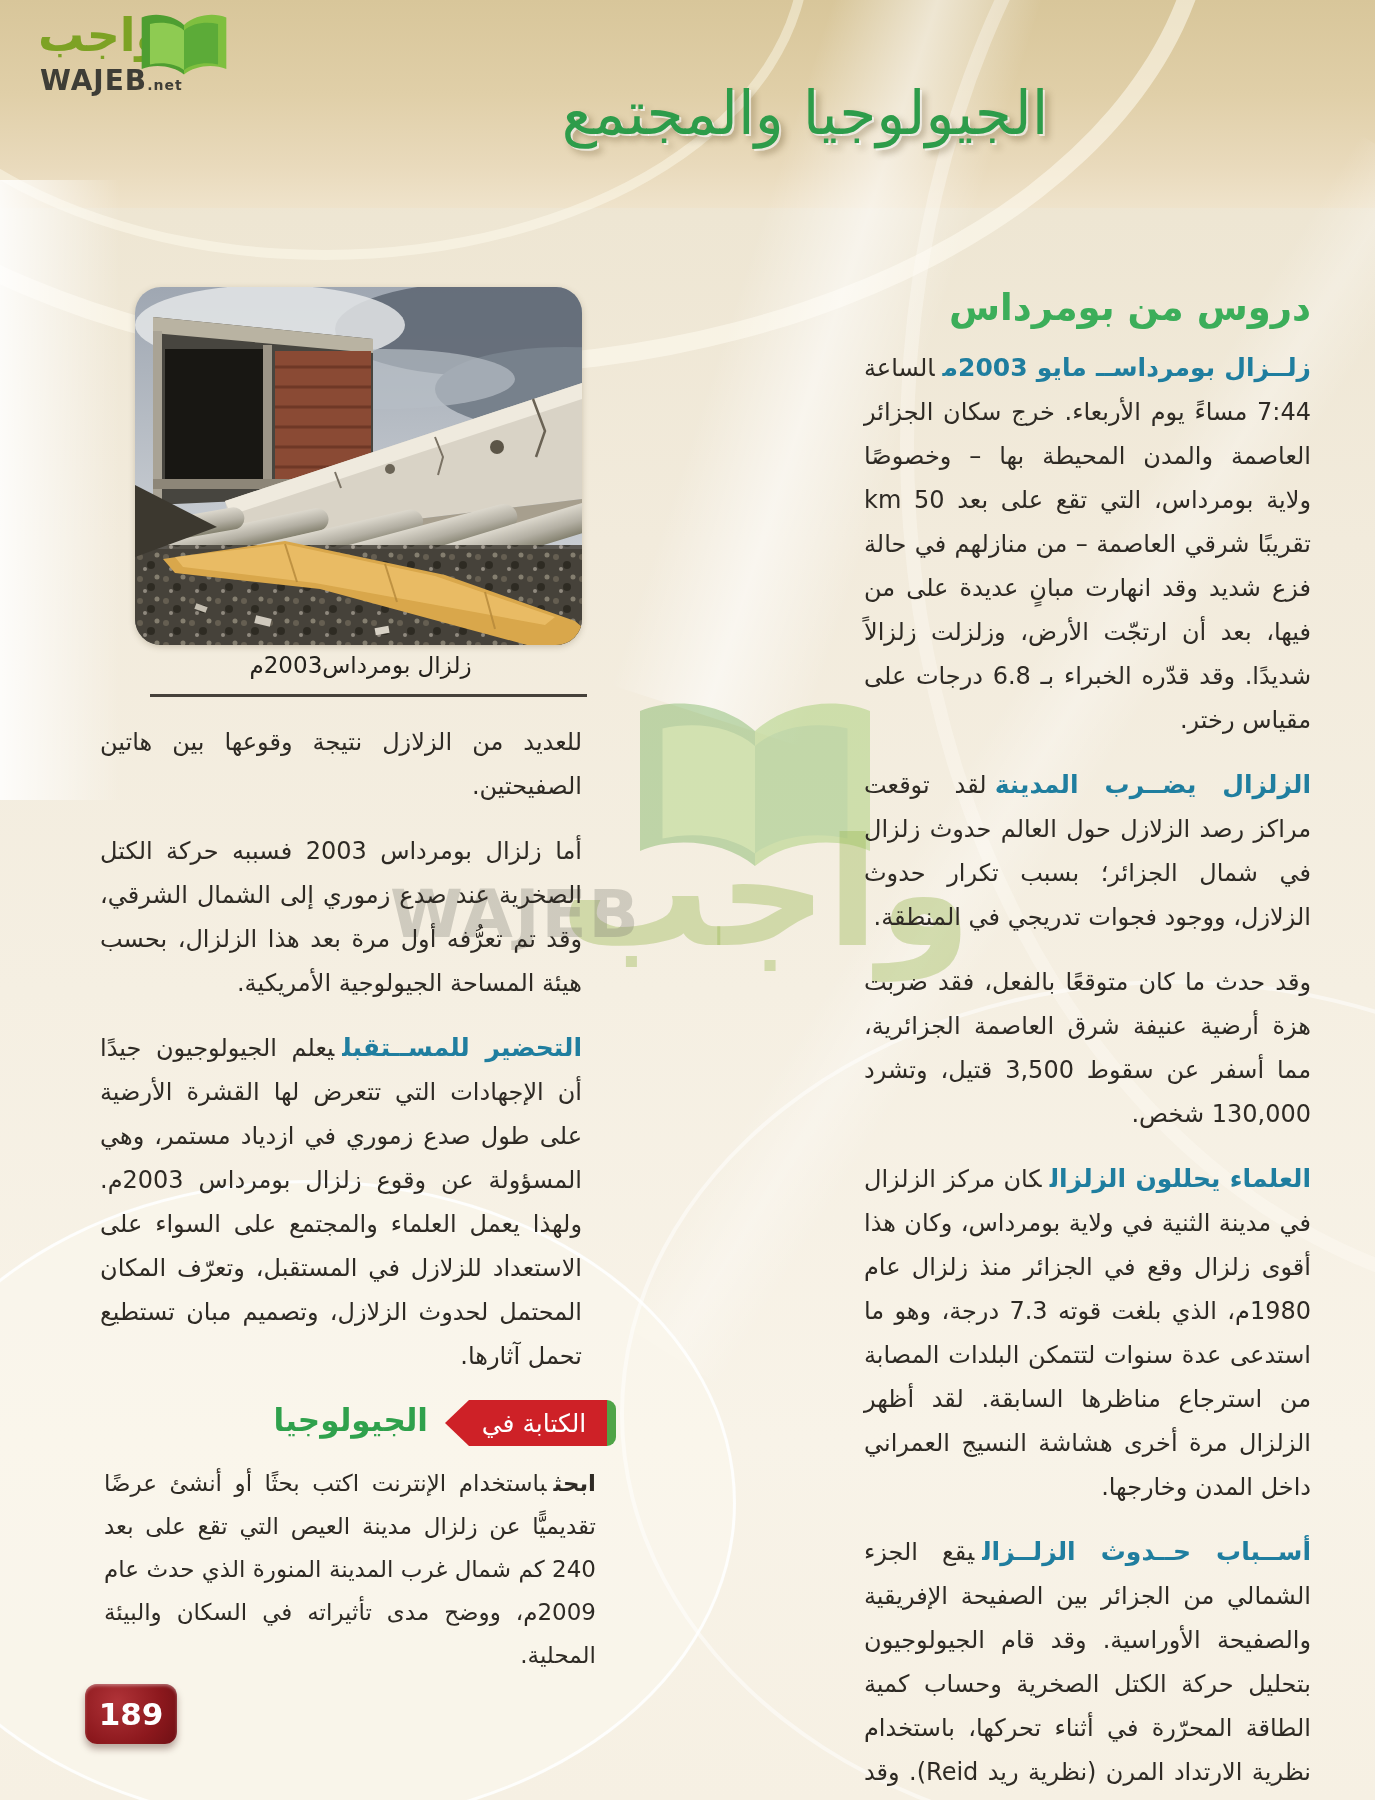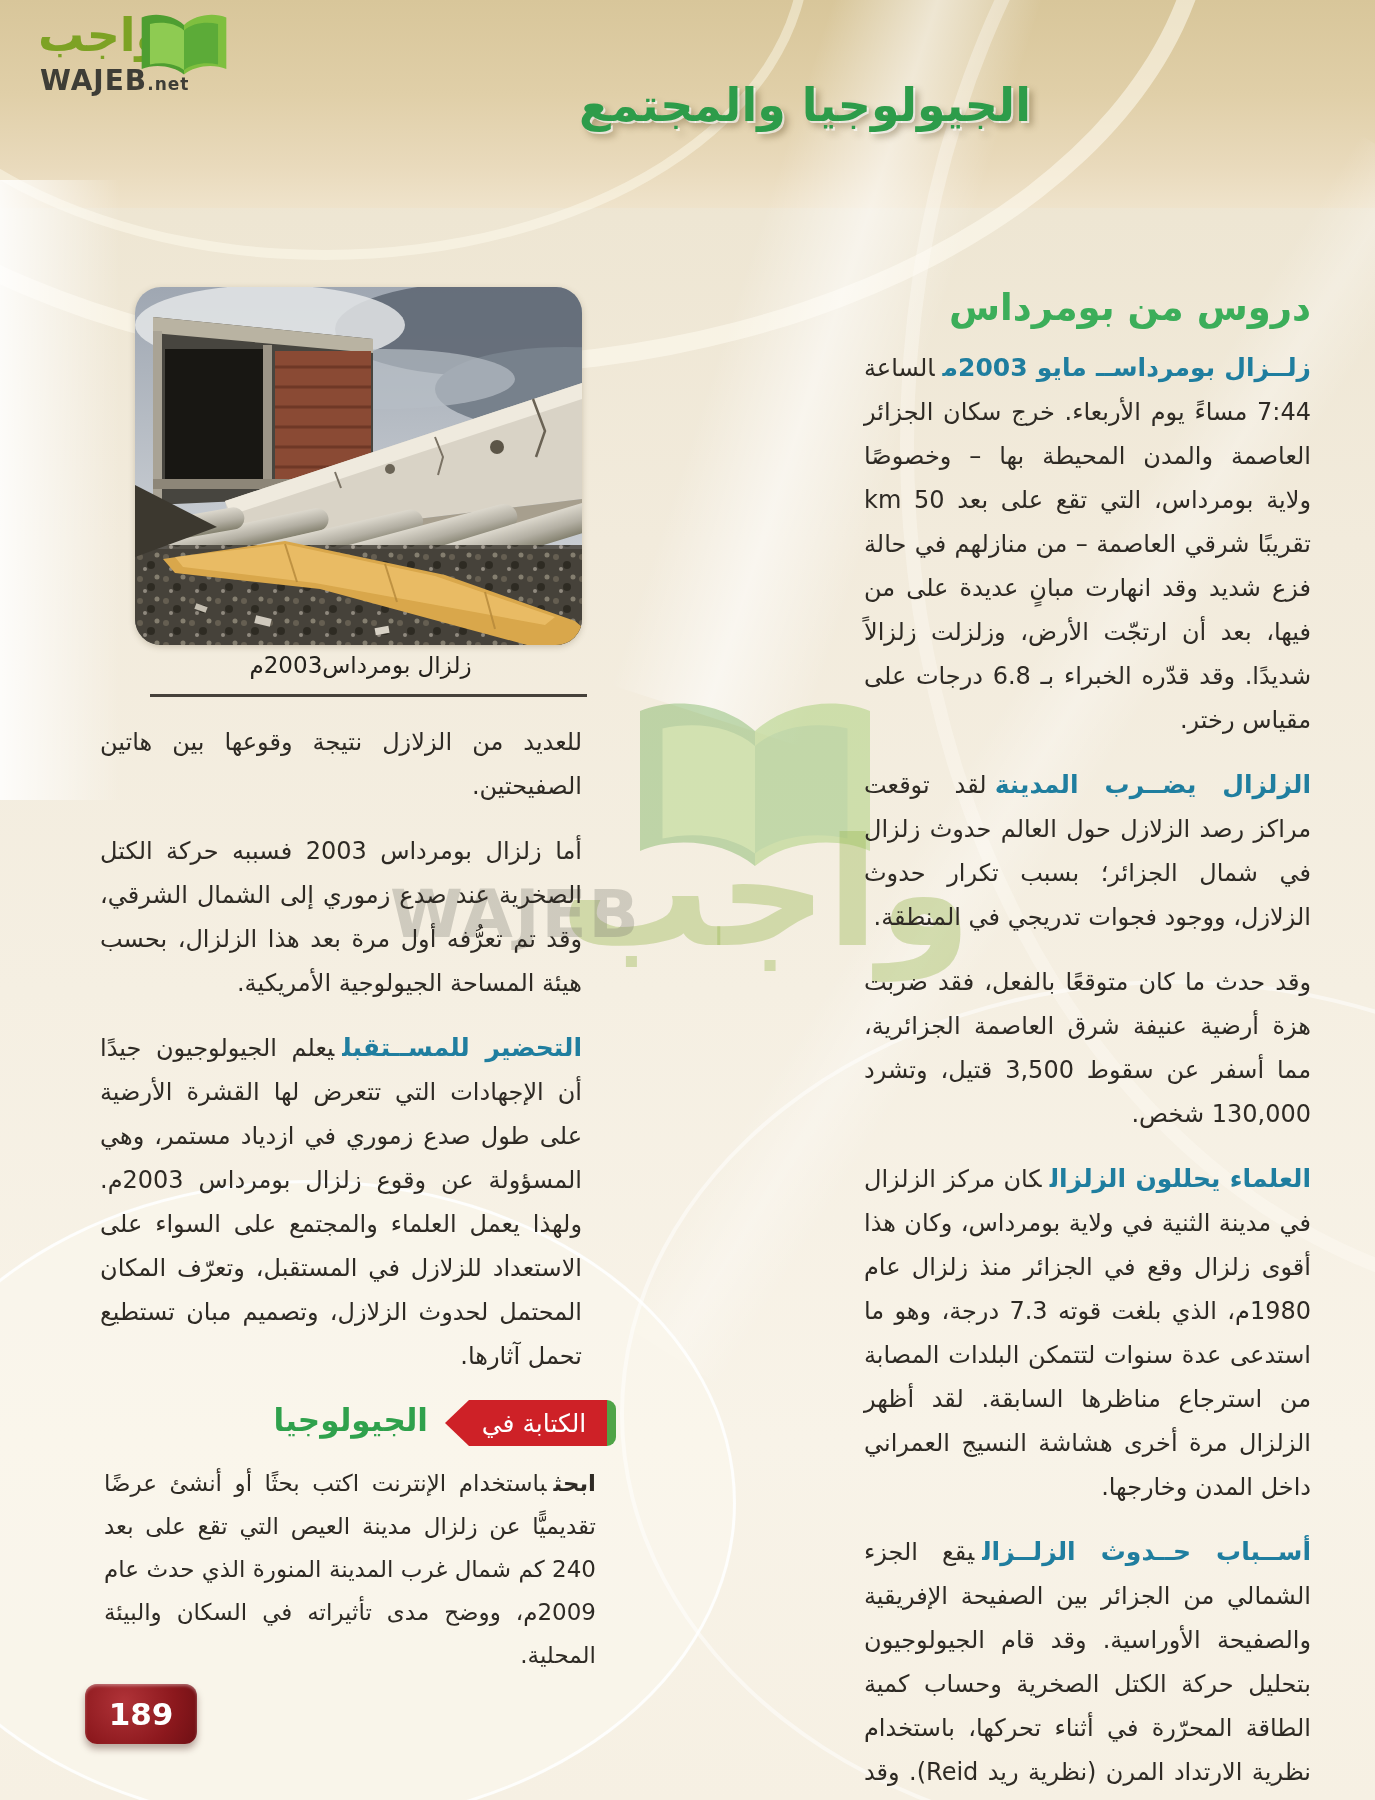--- a/index.html
+++ b/index.html
@@ -20,25 +20,25 @@
   .st1{left:760px;top:-260px;width:200px;height:1000px;transform:rotate(18deg);}
   .st2{left:980px;top:60px;width:120px;height:1400px;transform:rotate(32deg);opacity:.5;}
   .leftglow{position:absolute;left:0;top:180px;width:120px;height:620px;
     background:linear-gradient(90deg,rgba(255,255,255,.85),rgba(255,255,255,0));pointer-events:none;}
   .bigellipse{position:absolute;left:-120px;top:1180px;width:850px;height:640px;border-radius:50%;
     background:rgba(250,246,236,.78);border:3px solid rgba(255,255,255,.85);pointer-events:none;}
   
   .logo{position:absolute;left:10px;top:6px;width:300px;height:100px;}
   .logo .ar{position:absolute;left:28px;top:2px;font-size:46px;font-weight:bold;color:#7da224;}
   .logo .latin{position:absolute;left:30px;top:58px;font-size:28px;font-weight:bold;color:#3e3d36;letter-spacing:1px;}
-  .logo .suffix{font-size:17px;font-weight:bold;color:#3e3d36;}
+  .logo .suffix{font-size:14px;font-weight:bold;color:#3e3d36;}
   .logo svg{position:absolute;left:128px;top:2px;}
   
   .page-title{position:absolute;right:190px;top:78px;width:760px;text-align:center;
-    font-size:46px;font-weight:bold;color:#2d9c4a;direction:rtl;
+    font-size:60px;font-weight:normal;color:#2d9c4a;direction:rtl;
     text-shadow:2px 2px 0 rgba(255,255,255,.65), 5px 5px 7px rgba(90,70,30,.4);}
   
   .photo{position:absolute;left:135px;top:287px;width:447px;height:358px;border-radius:26px;overflow:hidden;
     box-shadow:0 2px 6px rgba(90,75,45,.25);}
   .caption{position:absolute;left:137px;top:652px;width:447px;text-align:center;direction:rtl;
     font-size:23px;color:#24211c;}
   .divider{position:absolute;left:150px;top:694px;width:437px;height:3px;background:#46413a;}
   
   .col{position:absolute;direction:rtl;text-align:justify;color:#2e2a24;font-size:24px;line-height:44px;}
   .leftcol{left:100px;top:720px;width:482px;}
@@ -51,21 +51,21 @@
   .writing{position:absolute;left:104px;top:1398px;width:512px;}
   .ribbon{position:relative;height:50px;direction:ltr;}
   .ribbon-cap{position:absolute;right:0;top:2px;width:16px;height:46px;background:#4fa446;border-radius:0 9px 9px 0;}
   .ribbon-red{position:absolute;right:9px;top:2px;width:162px;height:46px;background:#ce2127;
     clip-path:polygon(0 50%, 24px 0, 100% 0, 100% 100%, 24px 100%);
     display:flex;align-items:center;justify-content:center;padding-left:16px;box-sizing:border-box;}
   .ribbon-red span{color:#fff;font-weight:normal;font-size:25px;direction:rtl;}
   .ribbon-subject{position:absolute;right:188px;top:4px;font-size:31px;font-weight:bold;color:#2fa14c;direction:rtl;}
   .writing-body{margin-top:14px;direction:rtl;text-align:justify;color:#2e2a24;font-size:23px;line-height:43px;width:492px;}
   
-  .badge{position:absolute;left:85px;top:1684px;width:112px;height:60px;border-radius:12px;
+  .badge{position:absolute;left:85px;top:1684px;width:92px;height:60px;border-radius:12px;
     background:radial-gradient(circle at 35% 30%,#b03338,#8c181d 60%,#6e1014);
     box-shadow:0 5px 7px rgba(60,20,15,.35), inset 0 2px 3px rgba(255,255,255,.35);
     display:flex;align-items:center;justify-content:center;color:#fff;font-size:31px;font-weight:bold;}
   
   .watermark{position:absolute;left:390px;top:686px;width:520px;height:330px;pointer-events:none;}
   .watermark svg{position:absolute;left:240px;top:0;opacity:.32;}
   .wm-ar{position:absolute;left:170px;top:120px;font-size:150px;font-weight:bold;color:rgba(156,186,86,.4);}
   .wm-la{position:absolute;left:0px;top:190px;font-size:66px;font-weight:bold;color:rgba(120,118,110,.30);letter-spacing:2px;}
 </style>
 </head>

